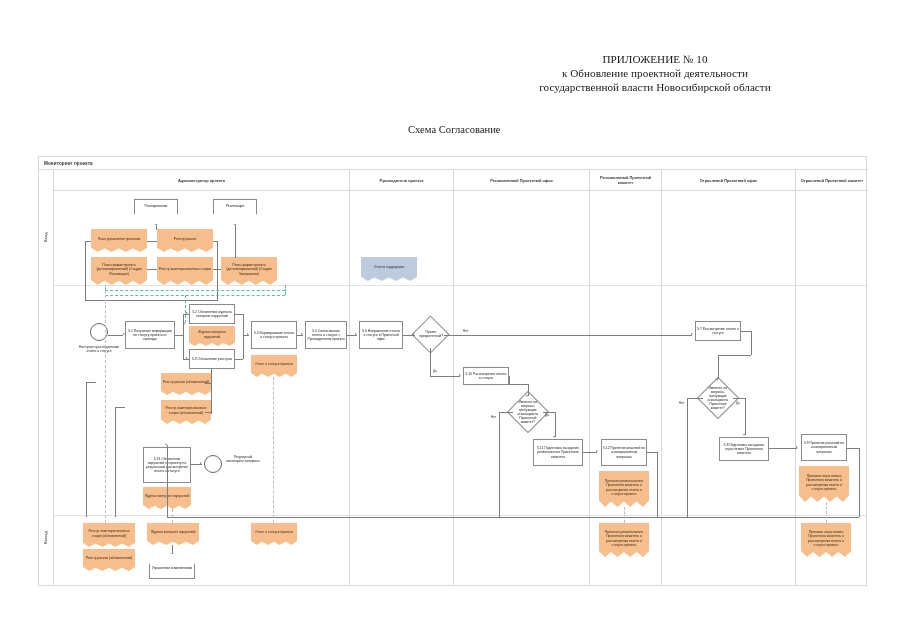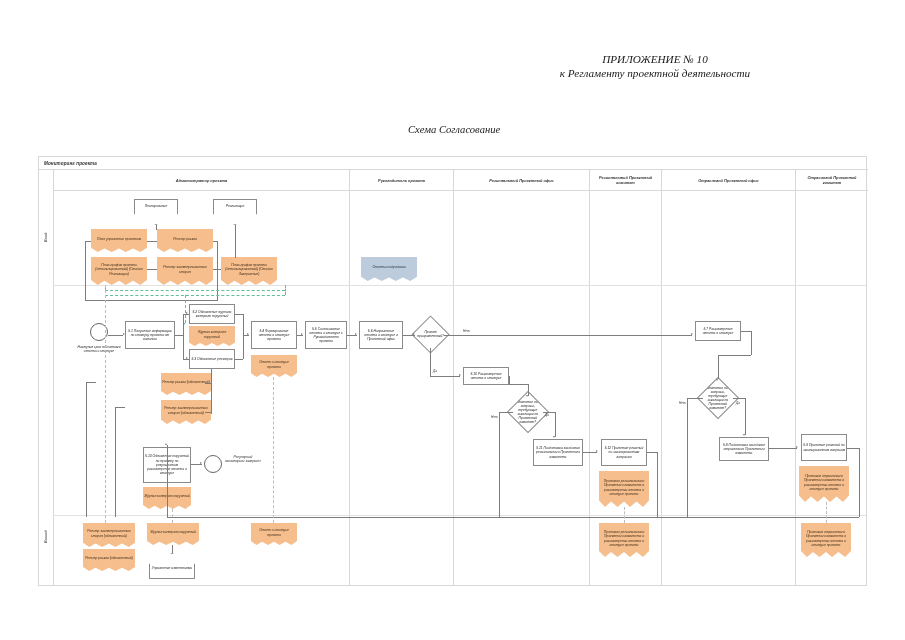--- a/index.html
+++ b/index.html
@@ -7,21 +7,20 @@
     margin: 0; padding: 0;
     width: 905px; height: 640px;
     background: #ffffff;
     font-family: "Liberation Sans", sans-serif;
     overflow: hidden;
   }
   #page {
     position: relative;
     width: 905px; height: 640px;
     background: #ffffff;
-    font-style: italic;
   }
 
   
   #doc-header {
     position: absolute;
     left: 490px; top: 52px;
     width: 330px;
     text-align: center;
     font-family: "Liberation Serif", serif;
     font-size: 11.2px;
@@ -175,21 +174,22 @@
     font-size: 3.2px; color: #333;
   }
 </style>
 </head>
 <body>
 
 <div id="page">
 
   <div id="doc-header">
     <span class="ln">ПРИЛОЖЕНИЕ № 10</span>
-    <span class="ln">к Регламенту проектной деятельности</span>
+    <span class="ln">к Обновление проектной деятельности</span>
+    <span class="ln">государственной власти Новосибирской области</span>
   </div>
 
   <div id="scheme-title">Схема Согласование</div>
 
   <div id="diagram">
 
     <div id="pool-title">Мониторинг проекта</div>
     <div id="leftstripe"></div>
 
     <div class="vlane-label" style="left:0px; top:45px; width:14px; height:70px;">Вход</div>

